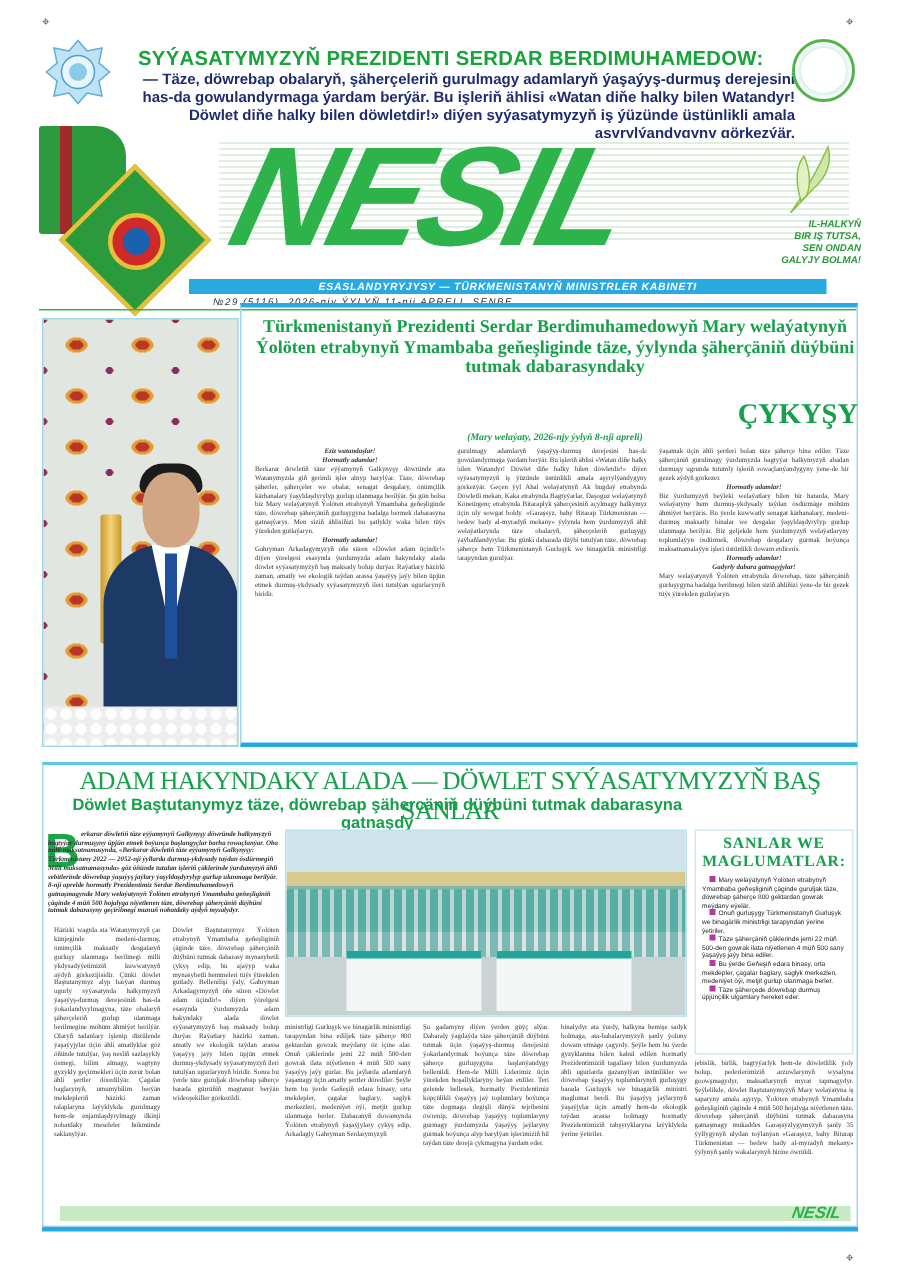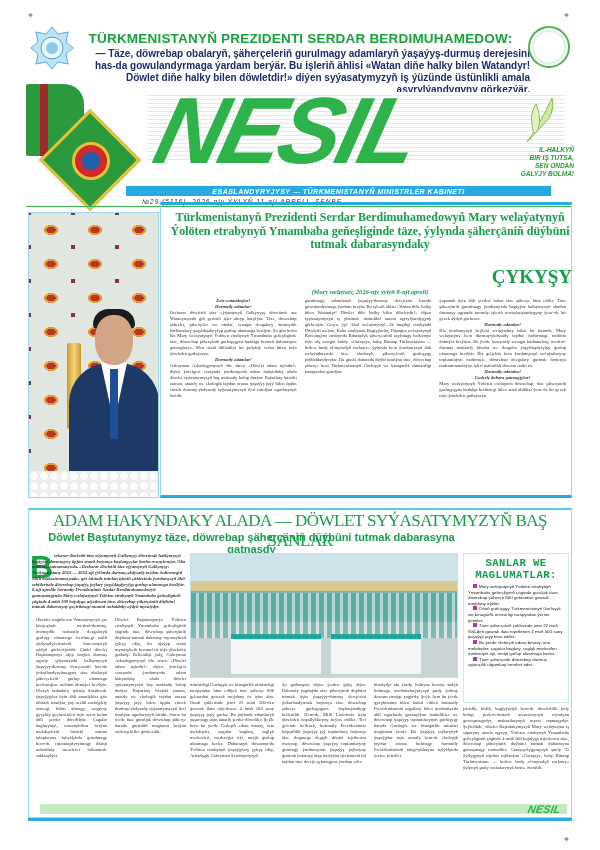--- a/index.html
+++ b/index.html
@@ -46,41 +46,41 @@
 .col .sub{display:block;text-align:center;font-weight:bold;font-style:italic}
 .art2-box{position:absolute;left:28px;top:508px;width:544px;height:310px;border:1px solid #9fd7e8;border-top:2px solid #5ac8e8}
 .h2{position:absolute;left:28px;top:511px;width:544px;text-align:center;color:#16a04a;font-family:"Liberation Serif",serif;font-size:17px;letter-spacing:-.5px}
 .h2sub{position:absolute;left:28px;top:531px;width:447px;text-align:center;color:#16a04a;font-family:"Liberation Sans",sans-serif;font-weight:bold;font-size:11px}
 .dropcap{position:absolute;left:30px;top:553px;width:22px;height:26px;color:#1aa648;font-family:"Liberation Sans",sans-serif;font-weight:bold;font-size:32px;line-height:28px}
 .lead{position:absolute;left:32px;top:553px;width:154px;font-size:4.6px;line-height:5.7px;font-style:italic;font-weight:bold;color:#333;text-indent:22px}
 .photo2{position:absolute;left:190px;top:553px;width:268px;height:125px;border:1px solid #bde3ee;overflow:hidden;background:linear-gradient(#cfe3ea 0 22%,#d8c98e 22% 30%,#7fb8b2 30% 55%,#c9d3d4 55%)}
 .rows{position:absolute;left:0;top:32%;width:100%;height:36%;background:repeating-linear-gradient(90deg,#3aa59a 0 5px,#e9efef 5px 8px),repeating-linear-gradient(#3aa59a 0 3px,transparent 3px 6px);opacity:.55}
 .bld{position:absolute;background:#f4f6f6;border-top:5px solid #1fa89a}
 .facts{position:absolute;left:463px;top:553px;width:106px;height:150px;background:#fff;border:1px solid #cfe9ef}
-.facts-title{text-align:center;color:#16a04a;font-family:Liberation Mono, monospace;font-weight:bold;font-size:10.5px;line-height:12px;margin-top:3px;letter-spacing:.5px}
+.facts-title{text-align:center;color:#16a04a;font-family:Liberation Serif, serif;font-weight:bold;font-size:10.5px;line-height:12px;margin-top:3px;letter-spacing:.5px}
 .facts ul{list-style:none;margin:3px 4px;font-family:"Liberation Sans",sans-serif;font-size:4.4px;line-height:5.6px;color:#222}
 .facts li{text-indent:5px}
 .facts li:before{content:"";display:inline-block;width:4px;height:4px;background:#b23aa0;margin-right:2px}
 .green-band{position:absolute;left:40px;top:804px;width:527px;height:10px;background:#c7eac4}
 .foot-logo{position:absolute;left:528px;top:803px;color:#2db34a;font-family:"Liberation Sans",sans-serif;font-weight:bold;font-style:italic;font-size:11px;transform:skewX(-10deg)}
 .bottom-bar{position:absolute;left:28px;top:818px;width:544px;height:3px;background:#29a9e1}
 </style>
 </head>
 <body>
 
 <span class="reg" style="left:28px;top:10px">⌖</span>
 <span class="reg" style="left:564px;top:10px">⌖</span>
 <span class="reg" style="left:564px;top:834px">⌖</span>
 
 <svg class="emblem-left" viewBox="0 0 44 44">
   <polygon points="22,1 28,8 38,6 36,16 43,22 36,28 38,38 28,36 22,43 16,36 6,38 8,28 1,22 8,16 6,6 16,8" fill="#bfe3f5" stroke="#5aaed8" stroke-width="1"></polygon>
   <circle cx="22" cy="22" r="11" fill="#e8f5fb" stroke="#4aa2d3"></circle>
   <circle cx="22" cy="22" r="6" fill="#8ccbe8"></circle>
 </svg>
-<div class="quote-title">TÜRKMENISTANYŇ PREZIDENTI SERDAR BERDIMUHAMEDOW:</div>
+<div class="quote-title">SYÝASATYMYZYŇ PREZIDENTI SERDAR BERDIMUHAMEDOW:</div>
 <div class="quote-body">— Täze, döwrebap obalaryň, şäherçeleriň gurulmagy adamlaryň ýaşaýyş-durmuş derejesini has-da gowulandyrmaga ýardam berýär. Bu işleriň ählisi «Watan diňe halky bilen Watandyr! Döwlet diňe halky bilen döwletdir!» diýen syýasatymyzyň iş ýüzünde üstünlikli amala aşyrylýandygyny görkezýär.</div>
 <div class="emblem-right"></div>
 
 <div class="masthead">
   <div class="stripes"></div>
   <div class="flag"></div>
   <div class="nesil">NESIL</div>
   <svg class="leaf" viewBox="0 0 40 50">
     <path d="M5 48 Q18 30 30 4 Q34 20 20 32 Z" fill="#cfe8a8" stroke="#8cbf4a"></path>
     <path d="M12 40 Q6 20 14 10 Q20 24 16 36 Z" fill="#e2f0c4" stroke="#8cbf4a"></path>

